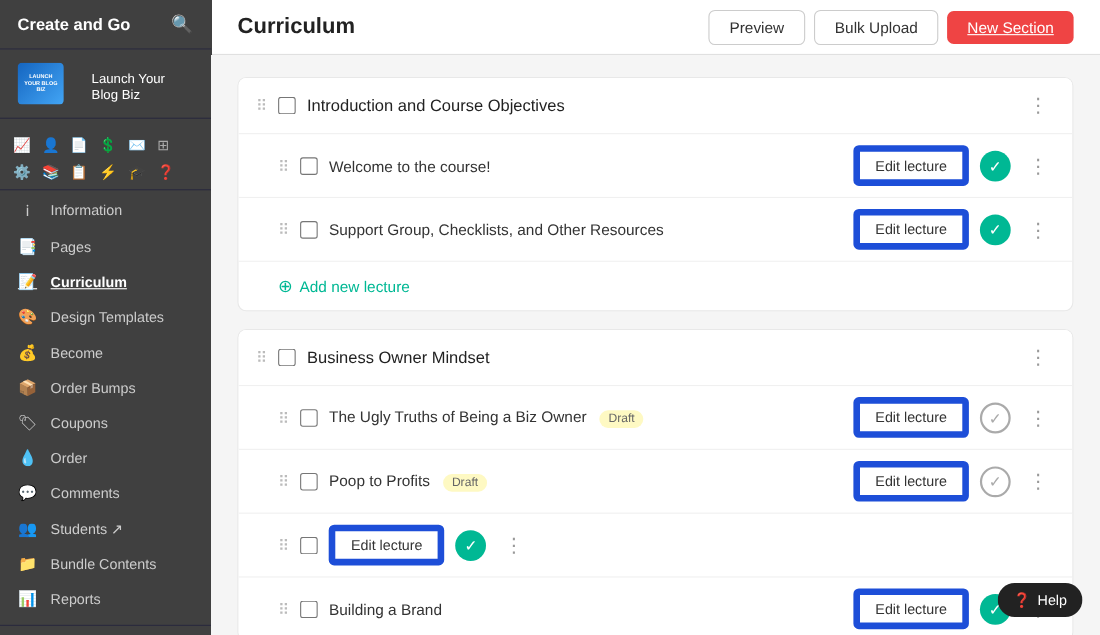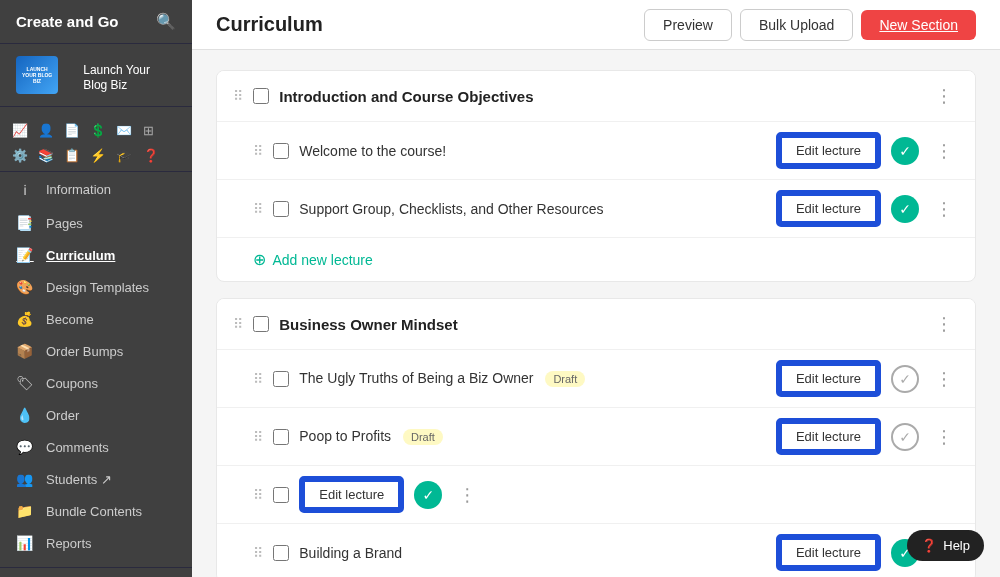--- a/index.html
+++ b/index.html
@@ -164,21 +164,21 @@
 
     .section-header {
       display: flex;
       align-items: center;
       padding: 12px 16px;
       gap: 10px;
       background: #fff;
     }
     .drag-handle { color: #bbb; cursor: grab; font-size: 14px; user-select: none; }
     .section-checkbox { width: 16px; height: 16px; accent-color: #00b894; cursor: pointer; }
-    .section-title { flex: 1; font-size: 15px; font-weight: 700; color: #222; }
+    .section-title { flex: 1; font-size: 15px; font-weight: 400; color: #222; }
     .three-dot { color: #999; cursor: pointer; font-size: 18px; padding: 2px 6px; border-radius: 4px; }
 
     .lecture-row {
       display: flex;
       align-items: center;
       padding: 10px 16px 10px 36px;
       gap: 10px;
       border-top: 1px solid #f0f0f0;
       background: #fff;
     }

